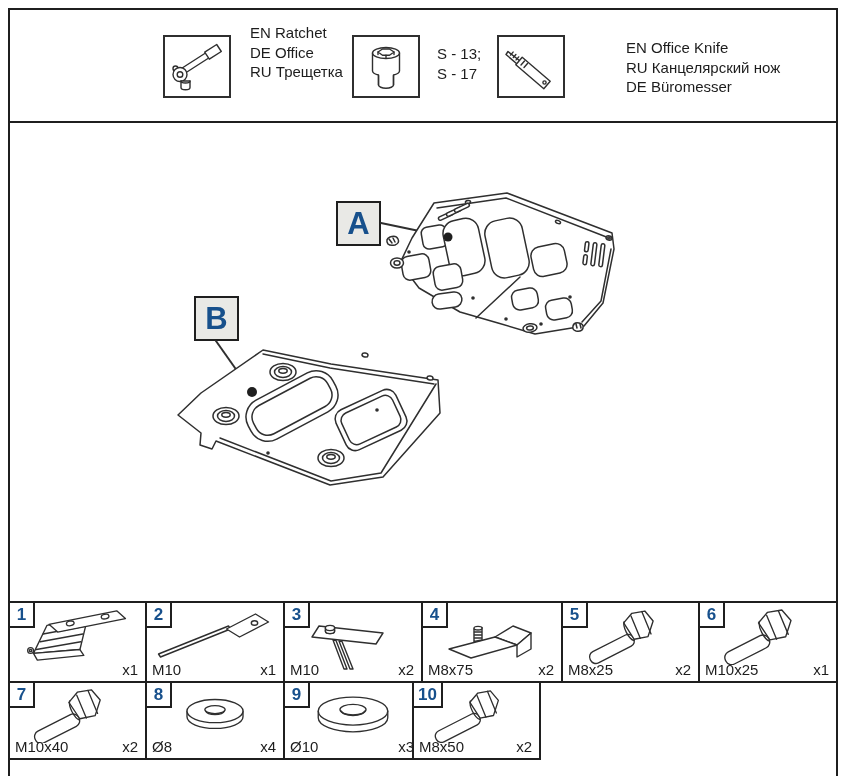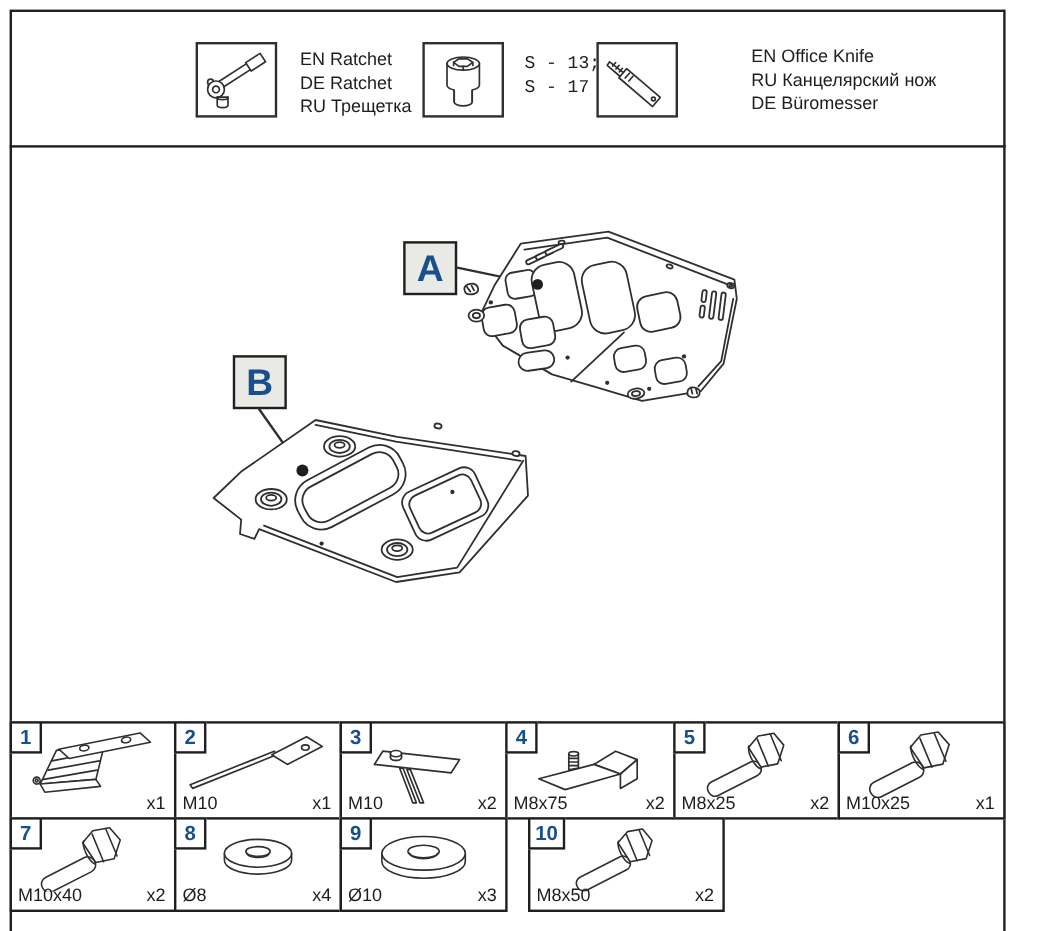--- a/index.html
+++ b/index.html
@@ -39,36 +39,36 @@
     <svg width="60" height="54" viewBox="0 0 60 54">
       <polygon class="thin" points="17.6,33.5 45.6,15.5 42.4,10.5 14.4,28.5"></polygon>
       <polygon class="thin" points="42.3,19.2 54.3,11.5 49.7,4.5 37.7,12.2"></polygon>
       <circle class="thin" cx="8.5" cy="28.5" r="2.5"></circle>
       <circle class="thin" cx="13" cy="34.5" r="7"></circle>
       <circle class="thin" cx="13" cy="34.5" r="2.8"></circle>
       <path class="thin" d="M14,41 v6.5 a4.5,2.2 0 0 0 9,0 v-6.5 z"></path>
       <path class="tnf" d="M14,41 a4.5,2 0 0 0 9,0"></path>
     </svg>
   </div>
-  <div class="abs tool-text" style="left:250px;top:40px;">
+  <div class="abs tool-text" style="left:250px;top:23px;">
     <div>EN Ratchet</div>
-    <div>DE Ratchet</div>
+    <div>DE Office</div>
     <div>RU Трещетка</div>
   </div>
 
   <div class="abs toolbox" style="left:352px;top:35px;">
     <svg width="60" height="54" viewBox="0 0 60 54">
       <path class="thin" d="M16.5,13 V31 a13.5,5 0 0 0 6,4 V45 a7.5,3.2 0 0 0 15,0 V35 a13.5,5 0 0 0 6,-4 V13 z"></path>
       <ellipse class="thin" cx="30" cy="13" rx="13.5" ry="5.5"></ellipse>
       <polygon class="thin" points="22,12 26.5,9 33.5,9 38,12 33.5,15.3 26.5,15.3"></polygon>
       <path class="tnf" d="M22,12 l0,2.6 M38,12 l0,2.6 M30,15.3 l0,2.4"></path>
       <path class="tnf" d="M22.5,35.5 V45 M37.5,35.5 V45"></path>
     </svg>
   </div>
-  <div class="abs tool-text" style="left:437px;top:44px;font-family:Liberation Mono, monospace;">
+  <div class="abs tool-text" style="left:437px;top:44px;">
     <div>S - 13;</div>
     <div>S - 17</div>
   </div>
 
   <div class="abs toolbox" style="left:497px;top:35px;">
     <svg width="60" height="54" viewBox="0 0 60 54">
       <polygon class="thin" points="7,11.5 5,14.5 17.5,25.2 20.3,22"></polygon>
       <path class="tnf" d="M9.5,15.1 l2.6,-3 M12.3,17.5 l2.6,-3 M15.1,19.9 l2.6,-3"></path>
       <polygon class="thin" points="14.8,24.8 42.8,48.8 49.2,41.2 21.2,17.2"></polygon>
       <path class="tnf" d="M20,25 l3.5,-4 M23,27.5 l3.5,-4"></path>
@@ -273,21 +273,21 @@
     <svg class="part-icon" width="100" height="56" viewBox="0 0 100 58">
       <path class="thin" d="M14,27 v7 a36,14.5 0 0 0 72,0 v-7 z"></path>
       <ellipse class="thin" cx="50" cy="27" rx="36" ry="14.5"></ellipse>
       <ellipse class="thin" cx="50" cy="25.5" rx="13.5" ry="5.4"></ellipse>
       <path class="tnf" d="M38,27 a12,4.6 0 0 0 24,0"></path>
     </svg>
     <span class="spec">Ø10</span>
     <span class="qty">x3</span>
   </div>
 
-  <div class="abs cell" style="left:440px;top:681px;width:164px;height:79px;">
+  <div class="abs cell" style="left:412px;top:681px;width:129px;height:79px;">
     <span class="badge">10</span>
     <svg class="part-icon" width="115" height="58" viewBox="0 0 115 62">
       <g transform="rotate(-27 55 35)">
         <rect class="thin" x="8" y="30" width="52" height="13" rx="6"></rect>
         <polygon class="thin" points="58,18 70,13 83,17 86,30 74,42 60,38"></polygon>
         <path class="tnf" d="M68,15 L66,40 M80,16 L78,41"></path>
         <path class="tnf" d="M59,17 a5,12 0 0 0 0,22"></path>
       </g>
     </svg>
     <span class="spec">M8x50</span>

